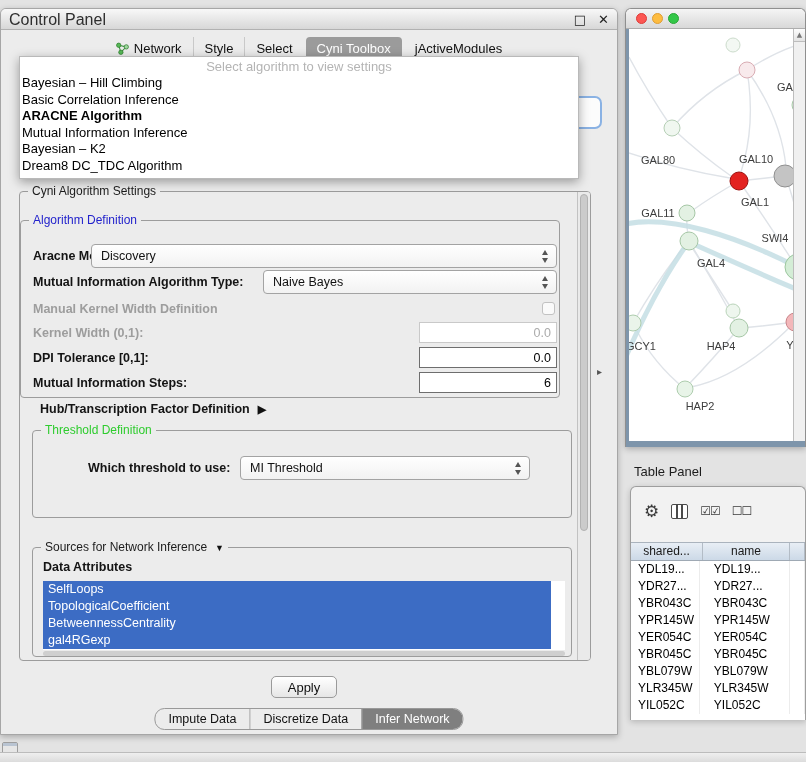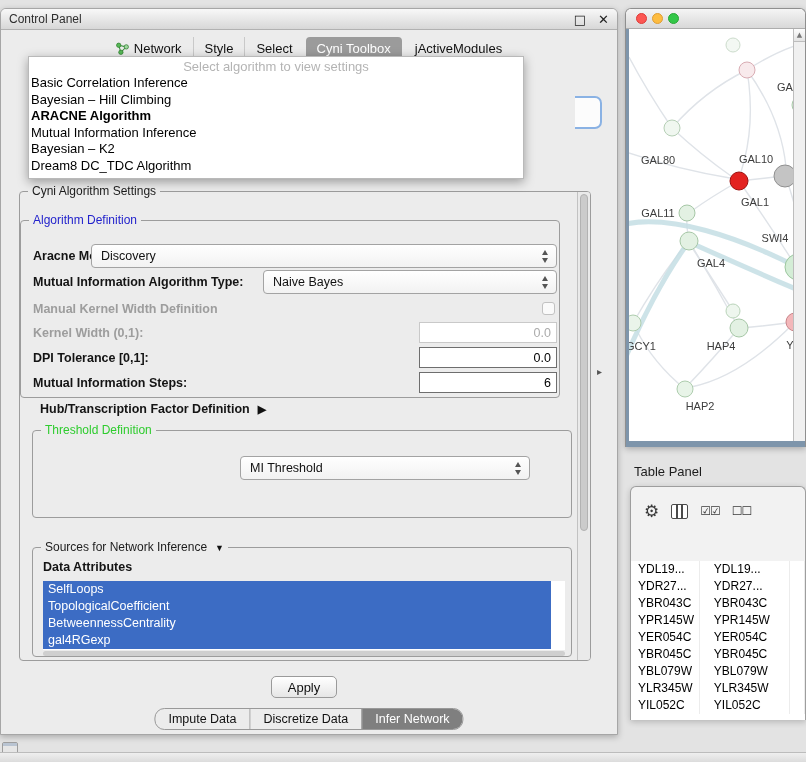--- a/index.html
+++ b/index.html
@@ -2,33 +2,33 @@
 <html style="--c-selection: #3c6cc4; --c-section_title_blue: #2323cc; --c-section_title_green: #2ecc2e; --c-tab_active_bg: #9b9b9b; --c-infer_tab_bg: #7f7f7f; --c-table_header_bg: #ccd9e7; --c-traffic_red: #fc5753; --c-traffic_yellow: #fdbc40; --c-traffic_green: #33c748; --c-net_frame: #7e95ab;"><head>
 <meta charset="utf-8">
 <style>
 *{margin:0;padding:0;box-sizing:border-box;}
 body{font-family:"Liberation Sans",sans-serif;background:#e3e3e3;}
 #screen{position:relative;width:806px;height:762px;background:#e3e3e3;overflow:hidden;}
 
 
 #cp{position:absolute;left:0;top:8px;width:618px;height:727px;background:#ececec;border:1px solid #a6a6a6;border-radius:6px 6px 0 0;box-shadow:0 2px 6px rgba(0,0,0,.25);}
 .titlebar{position:absolute;left:0;top:0;right:0;height:21px;background:linear-gradient(#f8f8f8,#d7d7d7);border-bottom:1px solid #b1b1b1;border-radius:5px 5px 0 0;}
-#cp .title{position:absolute;left:8px;top:0;line-height:21px;font-size:12px;color:#2e2e2e;}
+#cp .title{position:absolute;left:8px;top:0;line-height:21px;font-size:16px;color:#2e2e2e;}
 .win-icons{position:absolute;right:8px;top:0;line-height:21px;font-size:13px;color:#222;font-family:"DejaVu Sans",sans-serif;}
 .win-icons span{margin-left:8px;}
 
 #cp-tabs{position:absolute;left:0;top:28px;width:100%;display:flex;justify-content:center;align-items:center;}
 .tab{display:flex;align-items:center;gap:5px;padding:4px 11px;font-size:13px;color:#111;}
 .tab + .tab{border-left:1px solid #c9c9c9;}
 .tab.active{background:var(--c-tab_active_bg,#9b9b9b);color:#fff;border-radius:4px;border-left:none;margin:0 2px;}
 .tab.active + .tab{border-left:none;}
 .net-ic{width:13px;height:13px;}
 
 
-#popup{position:absolute;left:27px;top:47px;width:496px;background:#fff;border:1px solid #b9b9b9;box-shadow:0 3px 10px rgba(0,0,0,.35);z-index:40;padding:1px 0 4px;}
+#popup{position:absolute;left:18px;top:47px;width:560px;background:#fff;border:1px solid #b9b9b9;box-shadow:0 3px 10px rgba(0,0,0,.35);z-index:40;padding:1px 0 4px;}
 .popup-placeholder{font-size:13px;color:#b4b4b4;text-align:center;line-height:17px;}
 .popup-item{font-size:13px;color:#000;line-height:16.5px;padding-left:2px;white-space:nowrap;}
 .popup-item.sel{font-weight:bold;}
 #combo-fragment{position:absolute;left:574px;top:87px;width:27px;height:33px;background:#fcfcfc;border:2px solid #8ab2e4;border-left:none;border-radius:0 7px 7px 0;z-index:30;}
 
 
 .group{position:absolute;border:1px solid #9c9c9c;border-radius:4px;}
 .gtitle{position:absolute;top:-8px;left:8px;background:#ececec;padding:0 4px;font-size:12px;line-height:15px;color:#1c1c1c;white-space:nowrap;}
 .gtitle.blue{color:var(--c-section_title_blue,#2323cc);}
 .gtitle.green{color:var(--c-section_title_green,#2ecc2e);}
@@ -135,22 +135,22 @@
         <div class="tab">
           <span>jActiveModules</span>
         </div>
       </nav>
 
     <div id="combo-fragment"></div>
 
     <div id="popup">
       <div class="popup-placeholder">Select algorithm to view settings</div>
       <div id="popup-items">
+          <div class="popup-item">Bayesian – Hill Climbing</div>
           <div class="popup-item">Basic Correlation Inference</div>
-          <div class="popup-item">Bayesian – Hill Climbing</div>
           <div class="popup-item sel">ARACNE Algorithm</div>
           <div class="popup-item">Mutual Information Inference</div>
           <div class="popup-item">Bayesian – K2</div>
           <div class="popup-item">Dream8 DC_TDC Algorithm</div>
         </div>
     </div>
 
     <div id="settings" class="group">
       <span class="gtitle">Cyni Algorithm Settings</span>
 
@@ -182,20 +182,21 @@
         <input class="tfield" style="left: 398px; top: 151px; width: 138px;" readonly="" value="6">
       </div>
 
       <div id="hub-row">
         <span>Hub/Transcription Factor Definition</span><span class="tri">▶</span>
       </div>
 
       <div id="threshold" class="group">
         <span class="gtitle green">Threshold Definition</span>
 
+        <span class="lbl" style="left:55px;top:25px">Which threshold to use:</span>
         <div class="combo" style="left:207px;top:25px;width:290px">
           <span class="cval">MI Threshold</span>
           <span class="arrows"></span>
         </div>
 
       </div>
 
       <div id="sources" class="group">
         <span class="gtitle"><span>Sources for Network Inference</span><span class="tri" style="font-size:9px">▼</span></span>
         <span id="attr-lbl">Data Attributes</span>
@@ -290,20 +291,25 @@
   </section>
 
   <div id="tp-label">Table Panel</div>
   <section id="tablewin">
     <div id="tp-toolbar">
       <span class="tp-ic">⚙</span>
       <span class="cols-ic"></span>
       <span class="tp-ic pair">☑☑</span>
       <span class="tp-ic pair">☐☐</span>
     </div>
+    <div id="tp-header">
+        <div class="th" style="width: 72px;">shared...</div>
+        <div class="th" style="width: 87px;">name</div>
+        <div class="th" style="flex: 1 1 0%;"></div>
+      </div>
     <div id="tp-rows">
         <div class="tr">
           <div class="td" style="width: 72px;">YDL19...</div>
           <div class="td" style="width: 87px;">YDL19...</div>
           <div class="td" style="flex: 1 1 0%;">13</div>
         </div>
         <div class="tr">
           <div class="td" style="width: 72px;">YDR27...</div>
           <div class="td" style="width: 87px;">YDR27...</div>
           <div class="td" style="flex: 1 1 0%;">12</div>

